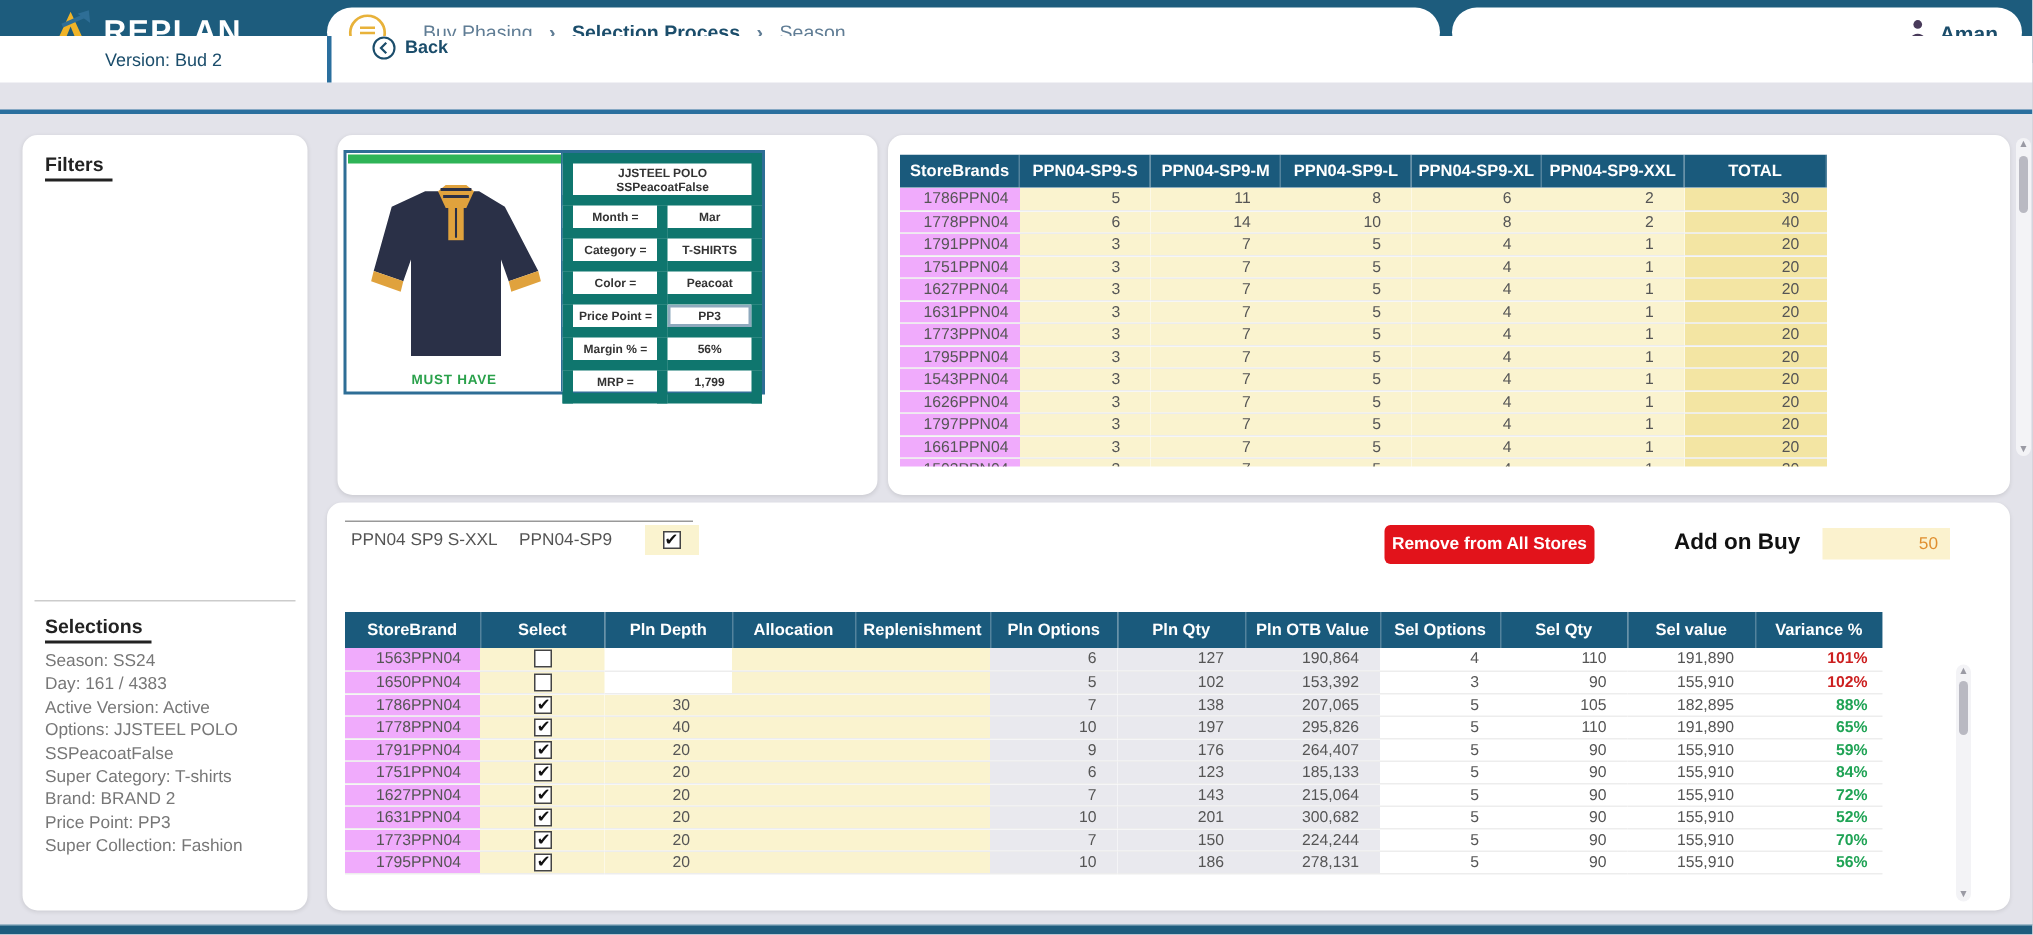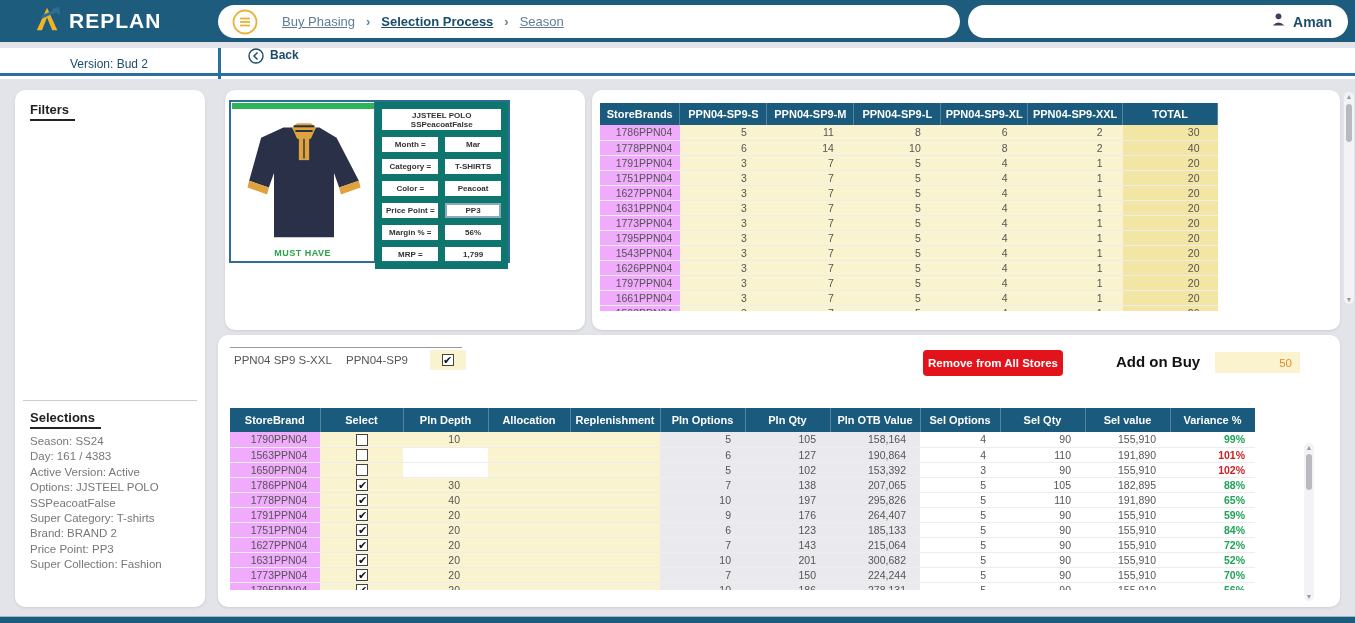--- a/index.html
+++ b/index.html
@@ -14,21 +14,21 @@
   .logo-text { color:#fff; font-size:21px; font-weight:bold; letter-spacing:1px; }
   .crumb-pill { position:absolute; left:218px; top:5px; width:742px; height:33px; background:#fff;
     border-radius:18px; display:flex; align-items:center; padding-left:14px; }
   .crumb { font-size:13px; color:#607d95; margin:0 9px; cursor:pointer;text-decoration:underline; }
   .crumb.active { color:#1b4d6b; font-weight:bold; }
   .crumb-sep { color:#607d95; font-size:13px; font-weight:600; margin:0 2px; }
   .user-pill { position:absolute; left:968px; top:5px; width:380px; height:33px; background:#fff;
     border-radius:18px; display:flex; align-items:center; justify-content:flex-end; padding-right:16px; gap:7px; }
   .user-name { font-size:14px; color:#1b4d6b; font-weight:600; }
   
-  .versionbar { position:absolute; left:0; top:48px; width:1355px; height:31px; background:#fff; }
+  .versionbar { position:absolute; left:0; top:24px; width:1355px; height:31px; background:#fff; }
   .version-label { position:absolute; left:0; top:0; width:218px; height:31px; display:flex;
     align-items:center; justify-content:center; font-size:12px; color:#1b4d6b; }
   .vdivider { position:absolute; left:218px; top:0; width:3px; height:31px; background:#2a6f9e; }
   .back-btn { position:absolute; left:248px; top:0; height:31px; display:flex; align-items:flex-start;
     gap:6px; font-size:12px; font-weight:bold; color:#1b4d6b; cursor:pointer; }
   .blue-line { position:absolute; left:0; top:73px; width:1355px; height:3px; background:#2a6f9e; }
   
   .panel { position:absolute; background:#fff; border-radius:10px; box-shadow:0 1px 3px rgba(0,0,0,.10); }
   #sidebar   { left:15px;  top:90px;  width:190px;  height:517px; }
   #product-panel { left:225px; top:90px; width:360px; height:240px; }
@@ -420,34 +420,20 @@
               <th>Pln Qty</th>
               <th>Pln OTB Value</th>
               <th>Sel Options</th>
               <th>Sel Qty</th>
               <th>Sel value</th>
               <th>Variance %</th>
             </tr>
           </thead>
         <tbody id="buy-body">
             <tr>
-              <td class="store-cell">1790PPN04</td>
-              <td class="ycell ctr"><span class="cb"></span></td>
-              <td class="depth">10</td>
-              <td class="ycell"></td>
-              <td class="ycell"></td>
-              <td class="grey">5</td>
-              <td class="grey">105</td>
-              <td class="grey">158,164</td>
-              <td class="wnum">4</td>
-              <td class="wnum">90</td>
-              <td class="wnum">155,910</td>
-              <td class="var green">99%</td>
-            </tr>
-            <tr>
               <td class="store-cell">1563PPN04</td>
               <td class="ycell ctr"><span class="cb"></span></td>
               <td class="depth white"></td>
               <td class="ycell"></td>
               <td class="ycell"></td>
               <td class="grey">6</td>
               <td class="grey">127</td>
               <td class="grey">190,864</td>
               <td class="wnum">4</td>
               <td class="wnum">110</td>

